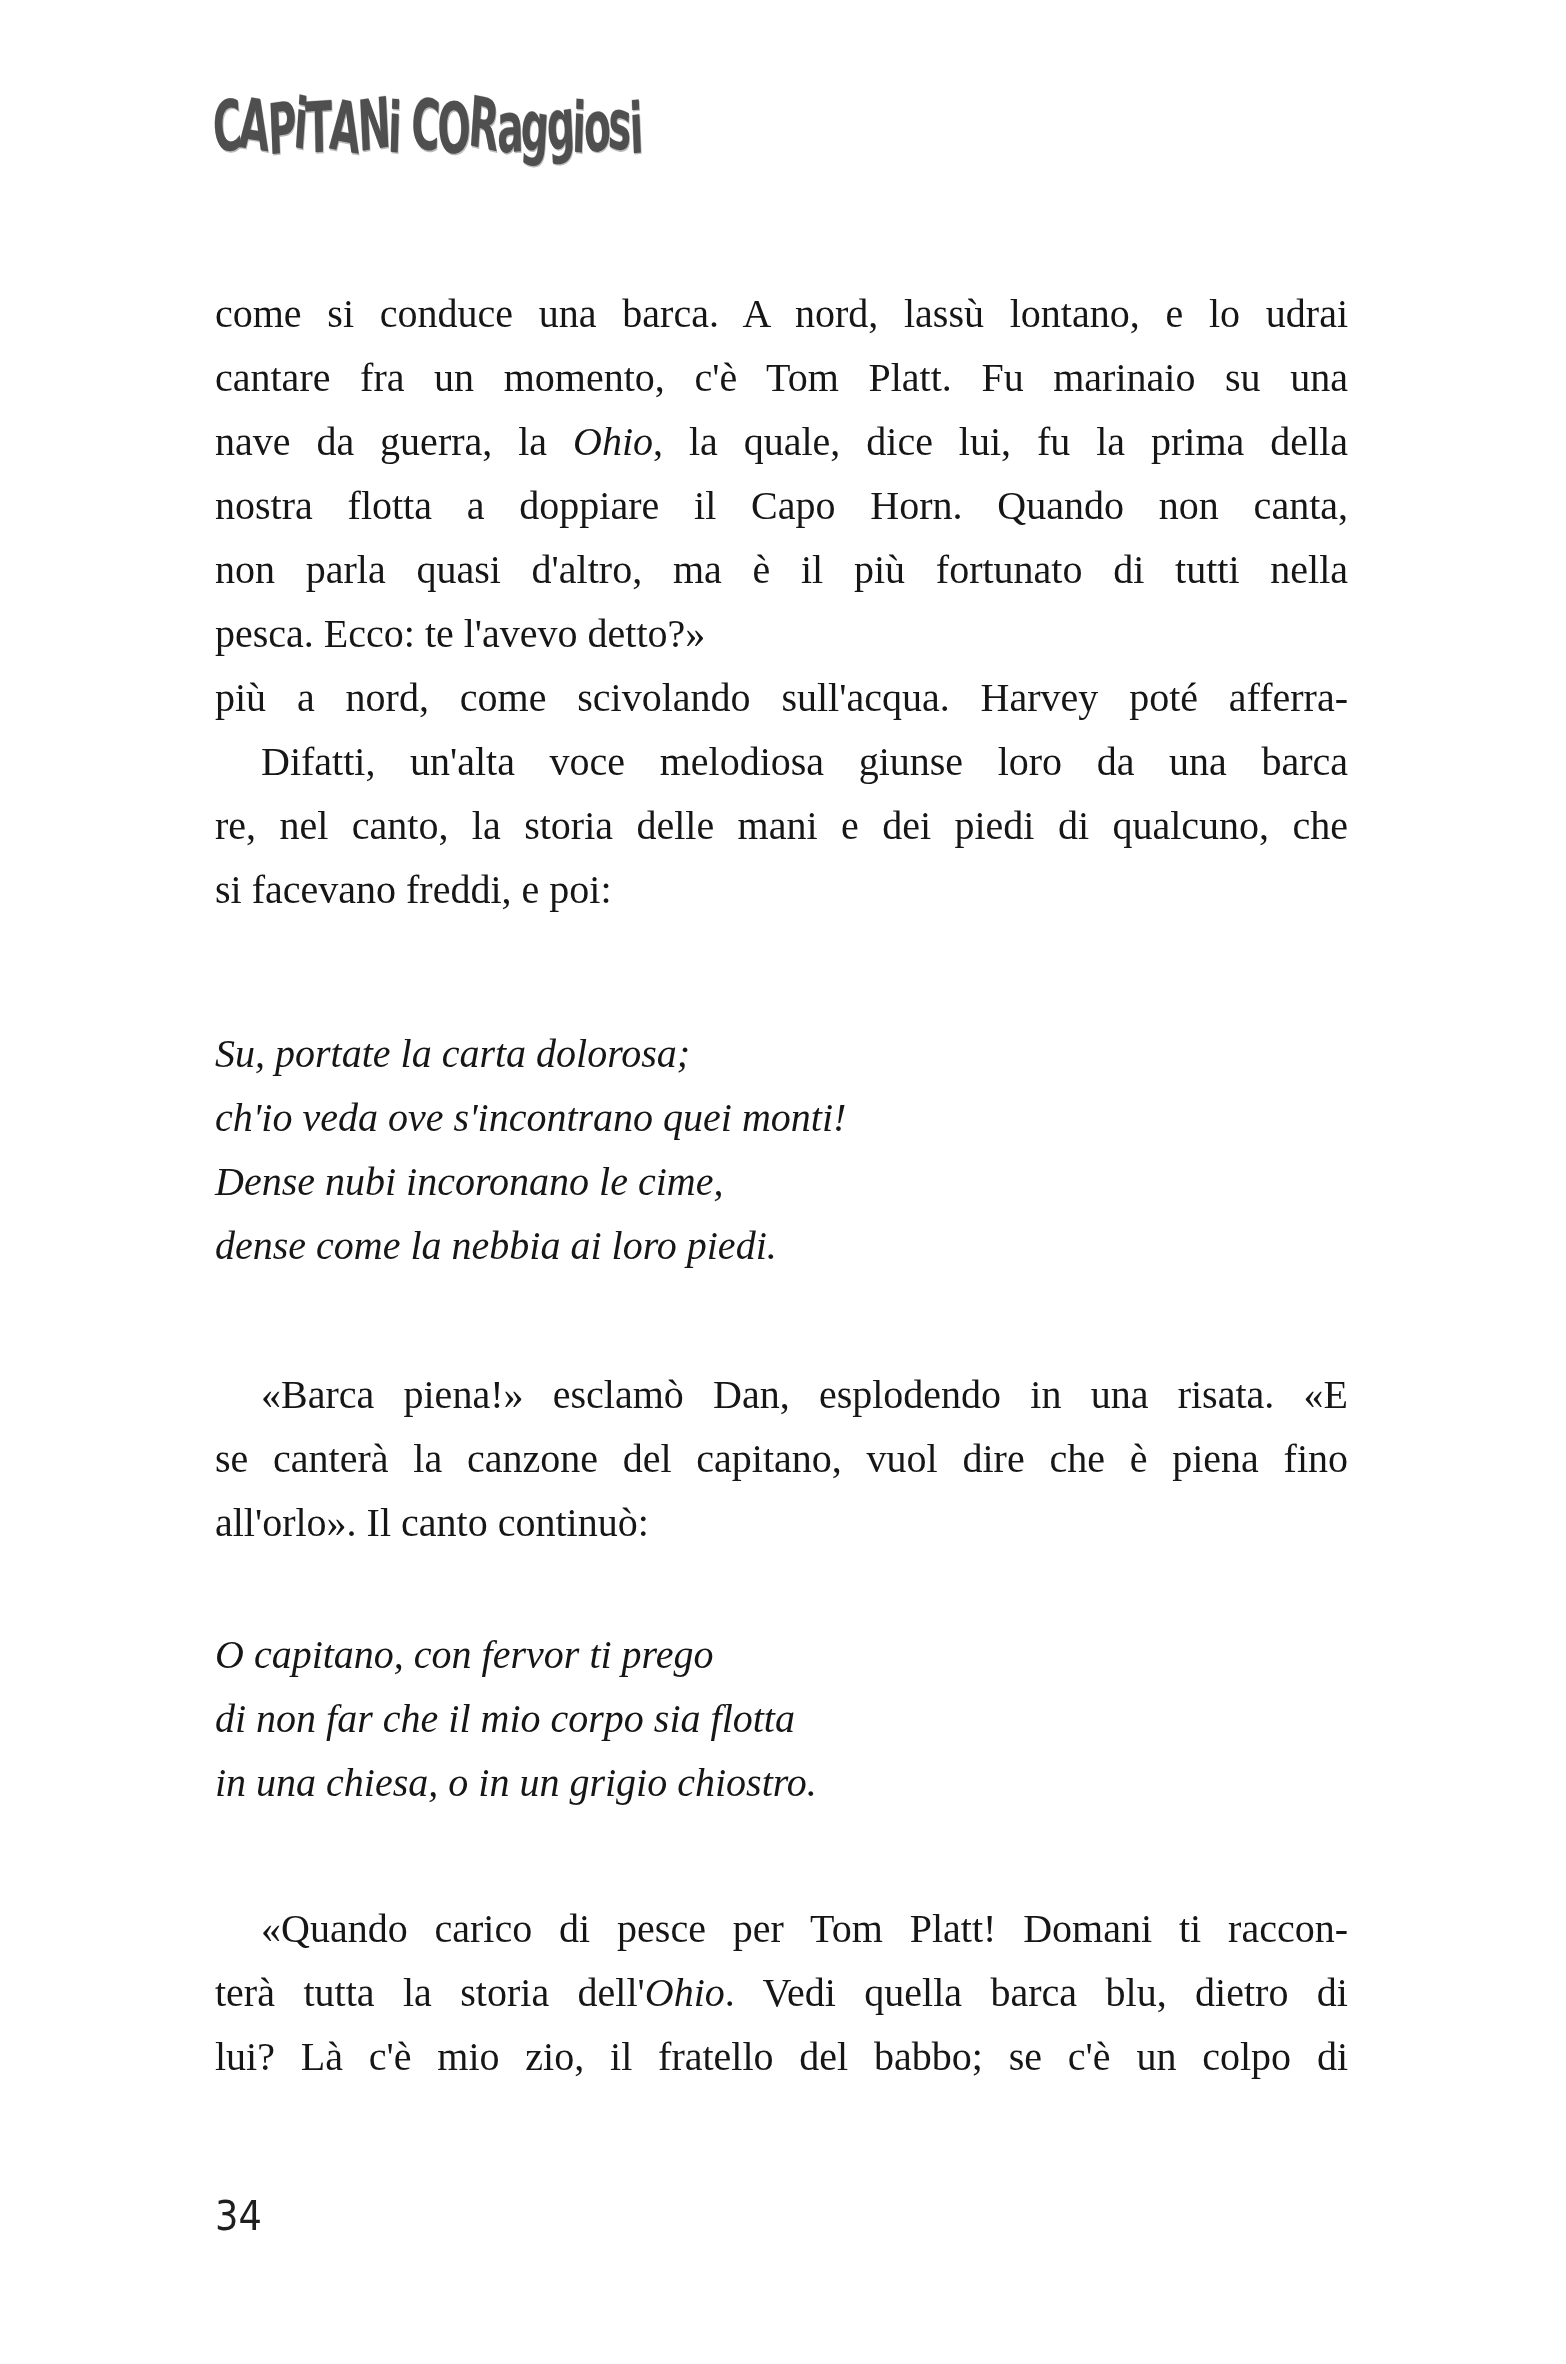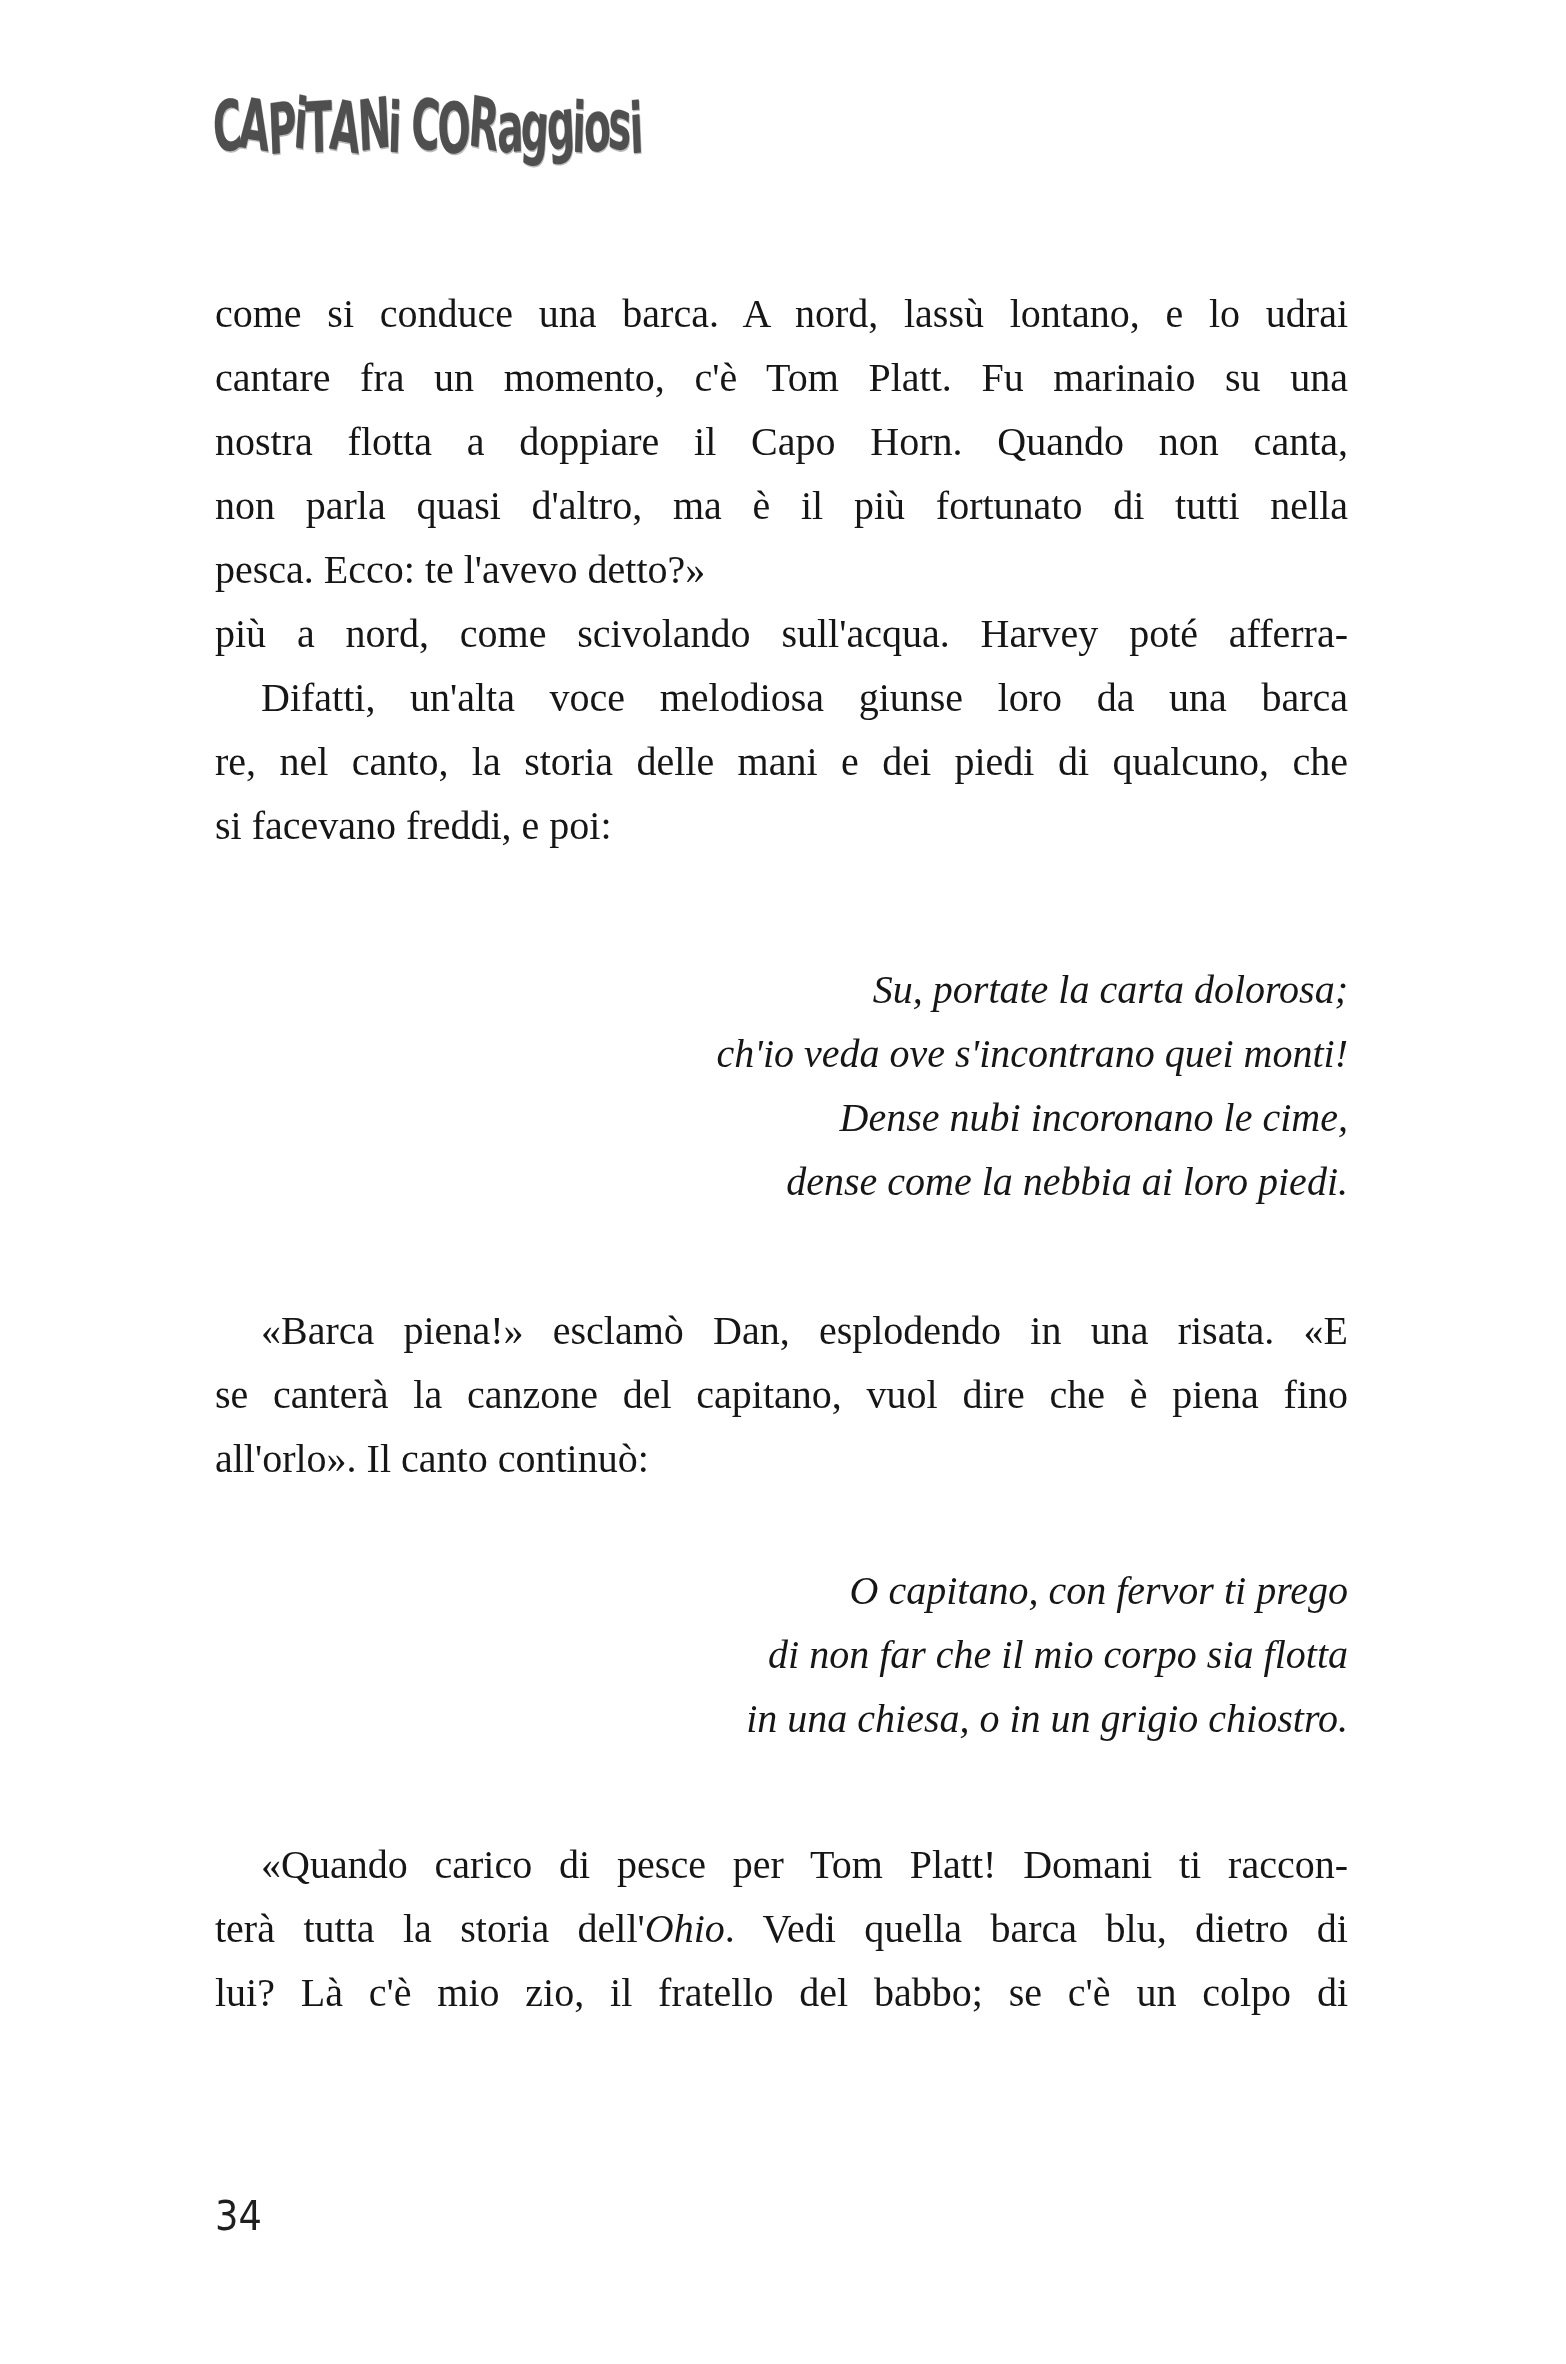--- a/index.html
+++ b/index.html
@@ -40,21 +40,21 @@
     color: #161616;
   }
   .line { min-height: 64px; }
   .line.just {
     text-align: justify;
     text-align-last: justify;
   }
   .line.ind { text-indent: 46px; }
   .verse .line {
     font-style: italic;
-    text-align: right;
+    text-align: left;
   }
   .it { font-style: italic; }
   .verse-1 { margin: 100px 0 85px 0; }
   .verse-2 { margin: 68px 0 82px 0; }
   .page-number {
     position: absolute;
     left: 215px;
     top: 2193px;
     font-family: "DejaVu Sans", "Liberation Sans", sans-serif;
     font-size: 40px;
@@ -67,20 +67,21 @@
 <body>
 
 <div class="page">
 
   <div class="logo"><span style="transform: rotate(-6deg) translateY(0px);">C</span><span style="transform: rotate(5deg) translateY(-2px);">A</span><span style="transform: rotate(-4deg) translateY(2px);">P</span><span style="transform: rotate(7deg) translateY(-3px);">i</span><span style="transform: rotate(-2deg) translateY(1px);">T</span><span style="transform: rotate(6deg) translateY(0px);">A</span><span style="transform: rotate(-5deg) translateY(-2px);">N</span><span style="transform: rotate(3deg) translateY(1px);">i</span><span style="transform: rotate(-6deg) translateY(0px);"> </span><span style="transform: rotate(5deg) translateY(-2px);">C</span><span style="transform: rotate(-4deg) translateY(2px);">O</span><span style="transform: rotate(7deg) translateY(-3px);">R</span><span style="transform: rotate(-2deg) translateY(1px);">a</span><span style="transform: rotate(6deg) translateY(0px);">g</span><span style="transform: rotate(-5deg) translateY(-2px);">g</span><span style="transform: rotate(3deg) translateY(1px);">i</span><span style="transform: rotate(-6deg) translateY(0px);">o</span><span style="transform: rotate(5deg) translateY(-2px);">s</span><span style="transform: rotate(-4deg) translateY(2px);">i</span></div>
 
   <div class="content">
     <div class="block paragraph">
         <div class="line just"><span>come si conduce una barca. A nord, lassù lontano, e lo udrai</span></div>
         <div class="line just"><span>cantare fra un momento, c'è Tom Platt. Fu marinaio su una</span></div>
+        <div class="line just"><span>nave da guerra, la </span><span class="it">Ohio</span><span>, la quale, dice lui, fu la prima della</span></div>
         <div class="line just"><span>nostra flotta a doppiare il Capo Horn. Quando non canta,</span></div>
         <div class="line just"><span>non parla quasi d'altro, ma è il più fortunato di tutti nella</span></div>
         <div class="line"><span>pesca. Ecco: te l'avevo detto?»</span></div>
       </div>
     <div class="block paragraph">
         <div class="line just"><span>più a nord, come scivolando sull'acqua. Harvey poté afferra-</span></div>
         <div class="line just ind"><span>Difatti, un'alta voce melodiosa giunse loro da una barca</span></div>
         <div class="line just"><span>re, nel canto, la storia delle mani e dei piedi di qualcuno, che</span></div>
         <div class="line"><span>si facevano freddi, e poi:</span></div>
       </div>

